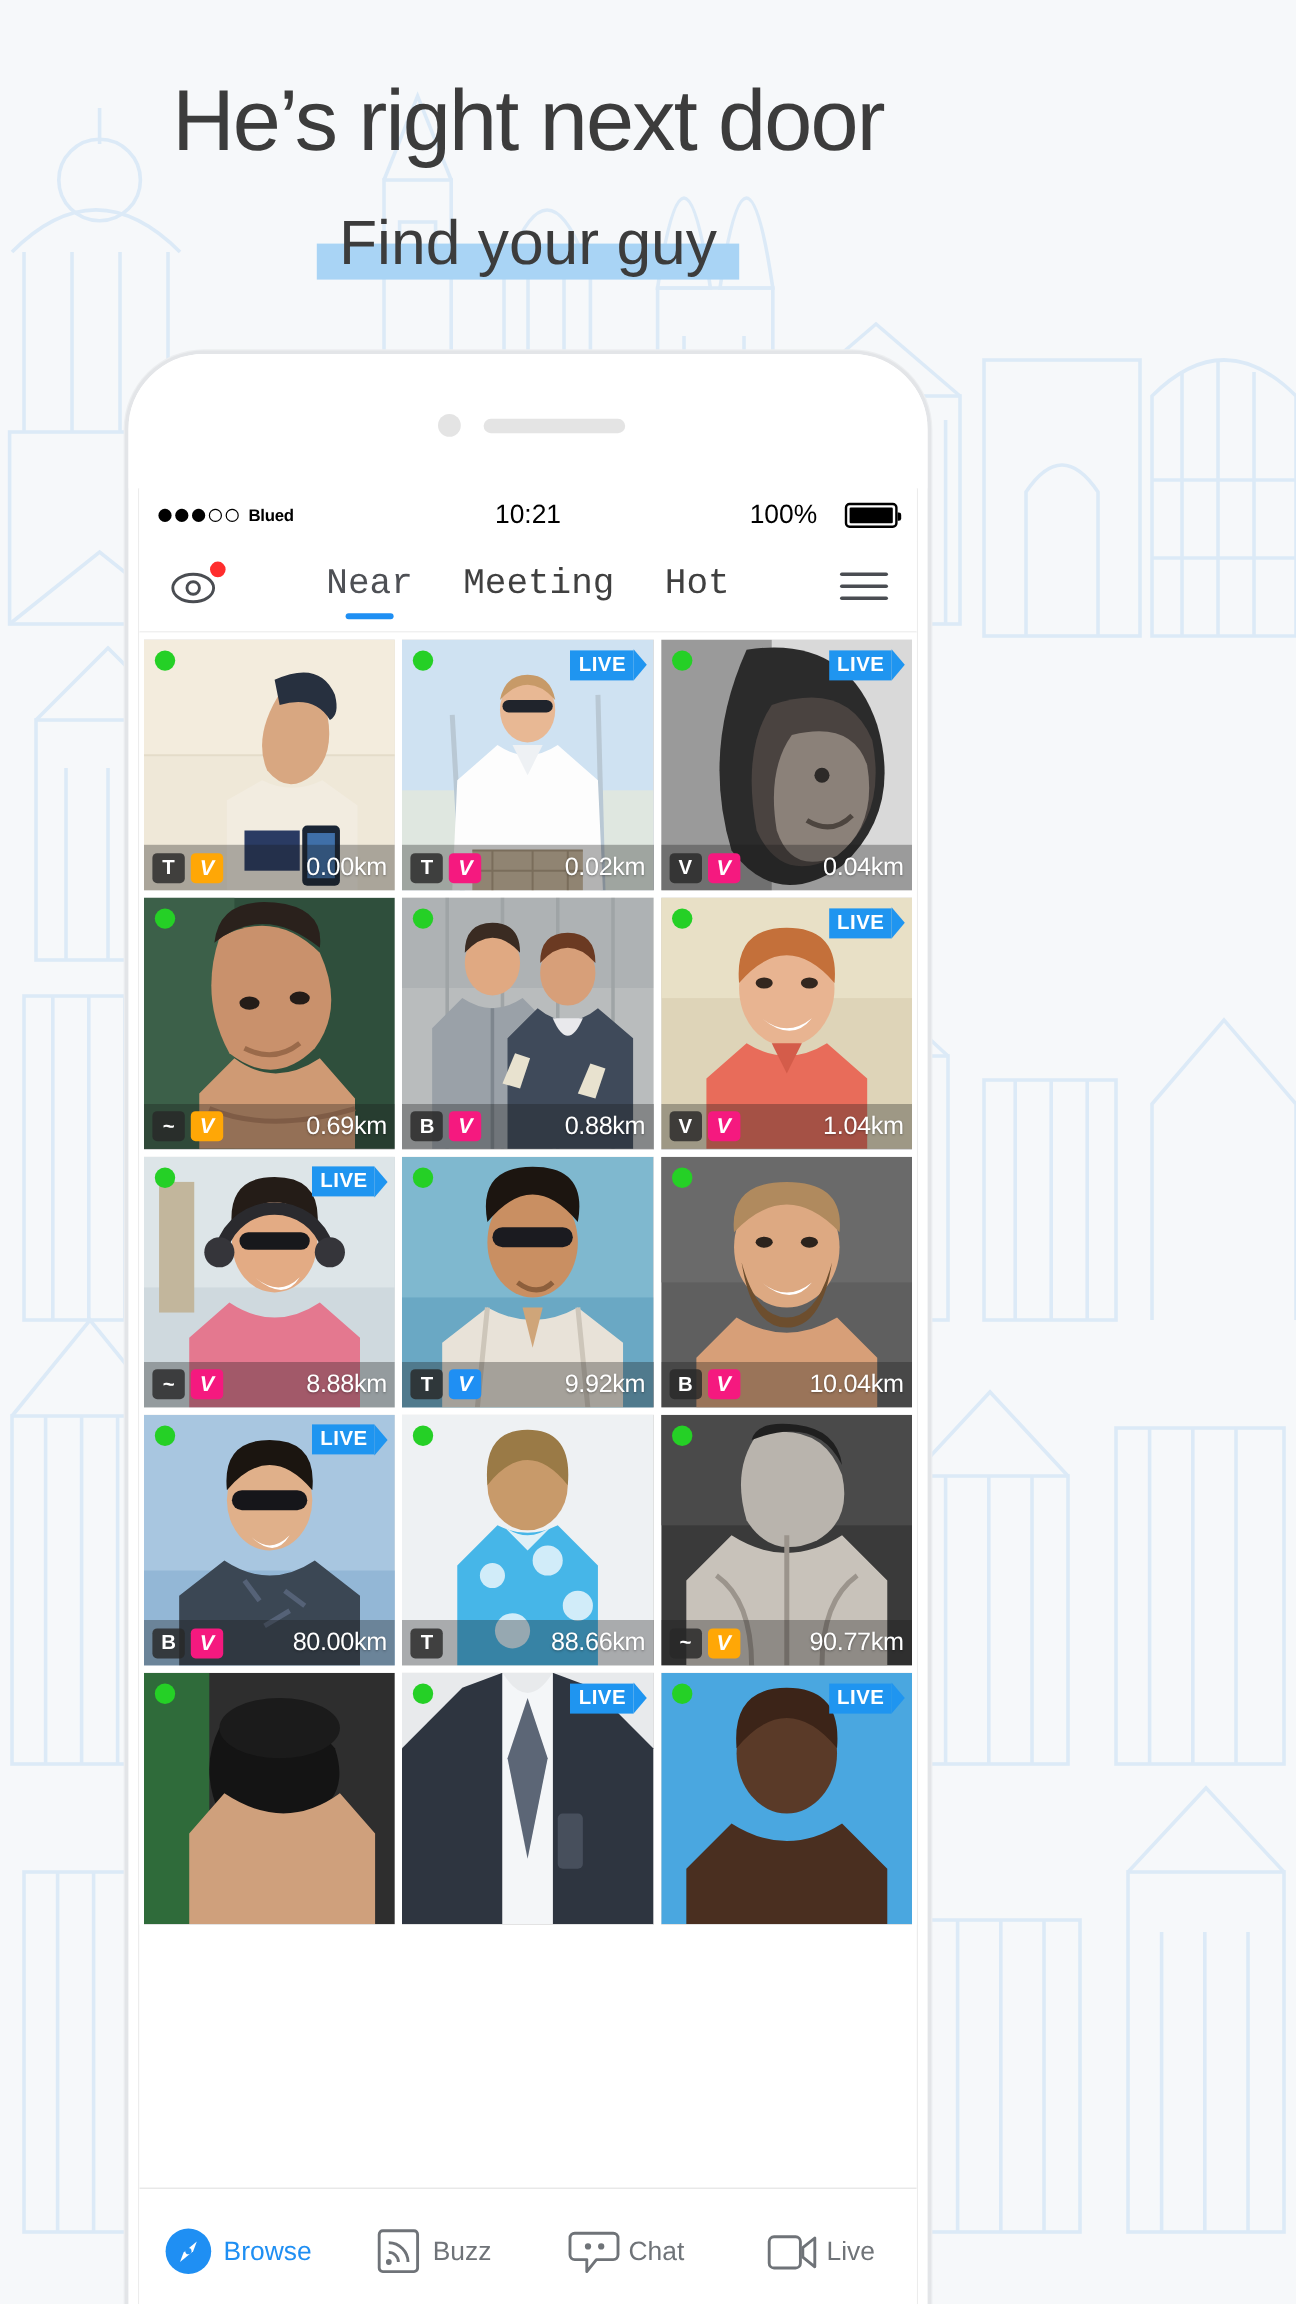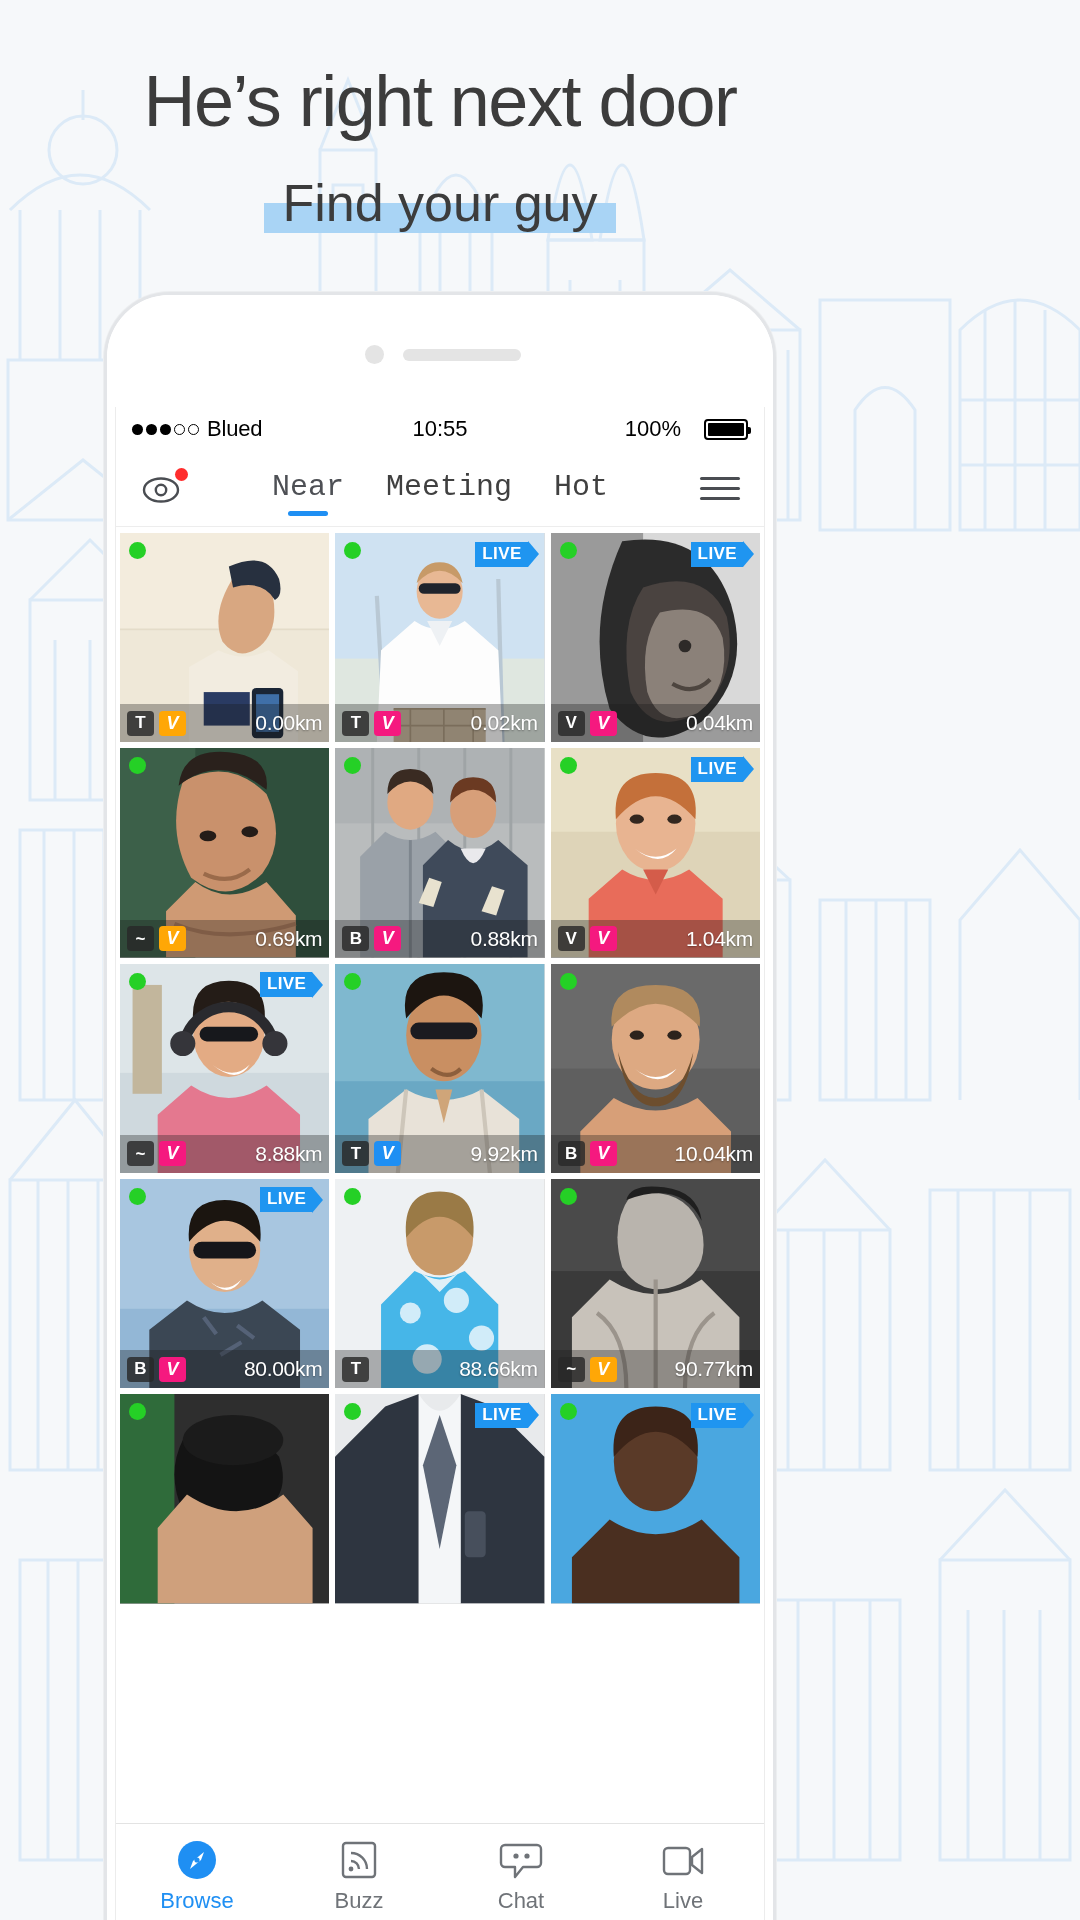--- a/index.html
+++ b/index.html
@@ -116,21 +116,21 @@
     background: #fff;
     position: relative;
   }
   .sb-left { display: flex; align-items: center; gap: 8px; }
   .dots { display: flex; align-items: center; gap: 3px; }
   .dot-f, .dot-e {
     width: 11px; height: 11px; border-radius: 50%;
   }
   .dot-f { background: #000; }
   .dot-e { border: 1.6px solid #000; background: transparent; }
-  .carrier { font-size: 22px; letter-spacing: -0.2px; }
+  .carrier { font-size: 14px; letter-spacing: -0.2px; font-weight: bold; }
   .sb-time {
     position: absolute; left: 0; right: 0; text-align: center;
     font-size: 22px; font-weight: 400;
   }
   .sb-right {
     margin-left: auto; display: flex; align-items: center; gap: 23px;
     position: relative; z-index: 2;
   }
   .batt-pct { font-size: 22px; }
   .batt {
@@ -263,21 +263,21 @@
     position: absolute; left: 0; right: 0; bottom: 0;
     height: 104px;
     background: #fff;
     border-top: 1px solid #e3e3e3;
     display: flex;
     align-items: center;
     z-index: 10;
   }
   .tabitem {
     flex: 1;
-    display: flex; flex-direction: column;
+    display: flex; flex-direction: row;
     align-items: center; justify-content: center;
     gap: 6px;
   }
   .tabitem .lbl { font-size: 22px; color: #6f7378; }
   .tabitem.active .lbl { color: #1f8ff3; }
   .tabicon { width: 46px; height: 44px; display: flex; align-items: center; justify-content: center; }
 </style>
 </head>
 <body>
 
@@ -404,21 +404,21 @@
         <div class="sb-left">
           <span class="dots">
             <i class="dot-f"></i>
               <i class="dot-f"></i>
               <i class="dot-f"></i>
               <i class="dot-e"></i>
               <i class="dot-e"></i>
           </span>
           <span class="carrier">Blued</span>
         </div>
-        <div class="sb-time">10:55</div>
+        <div class="sb-time">10:21</div>
         <div class="sb-right">
           <span class="batt-pct">100%</span>
           <span class="batt">
               <i></i>
             </span>
         </div>
       </div>
 
       <div class="navbar">
         <div class="eye-wrap">

